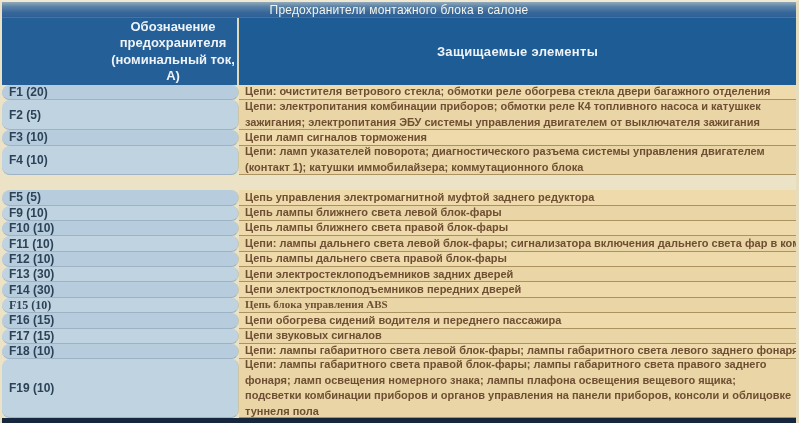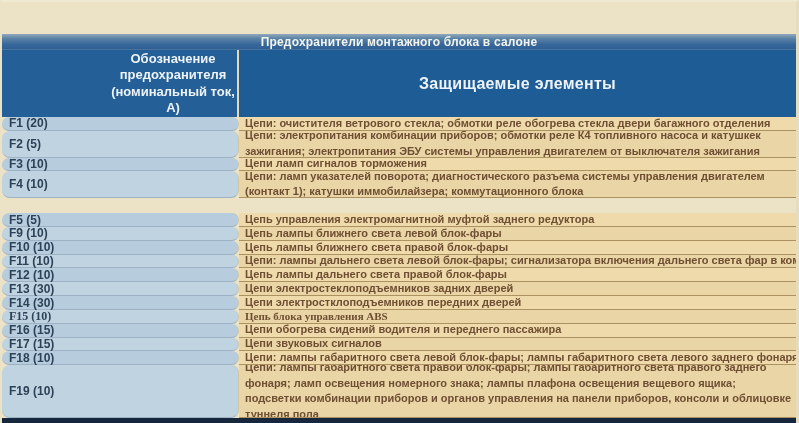--- a/index.html
+++ b/index.html
@@ -11,46 +11,45 @@
     display:flex;flex-direction:column;
     overflow:hidden;
     border-left:2px solid #ece3c6;
     border-right:3px solid #e6dcc0;
     border-top:2px solid #f0e9d2;
   }
   .title-bar{
     height:15px;flex:0 0 15px;
     background:linear-gradient(180deg,#93a9bc 0%,#5b83a6 30%,#37679a 70%,#2f6095 100%);
     color:#f3f5ec;
-    font-size:12px;font-weight:bold;
+    font-size:12px;font-weight:normal;
     display:flex;align-items:center;justify-content:center;
     letter-spacing:.2px;
     border-bottom:1px solid #49729d;
-    margin-top:32px;
   }
   .header-row{
     height:67px;flex:0 0 67px;
     display:flex;
     background:#1e5c95;
     color:#edf3f8;
   }
   .fuse-head{
     width:237px;flex:0 0 237px;
     background:#245f97;
     display:flex;align-items:center;justify-content:flex-end;
     text-align:center;
     font-size:13px;font-weight:bold;line-height:16.5px;
     border-right:2px solid #e2d8ba;
     box-sizing:border-box;
   }
   .fuse-head span{display:block;width:128px;}
   .desc-head{
     flex:1;
     display:flex;align-items:center;justify-content:center;
-    font-size:16px;font-weight:bold;
+    font-size:13px;font-weight:bold;
     letter-spacing:.3px;
   }
   .rows{flex:1;display:flex;flex-direction:column;min-height:0;}
   .row{
     display:flex;min-height:0;overflow:hidden;
     box-sizing:border-box;
   }
   .fuse-cell{
     width:237px;flex:0 0 237px;
     background:#b7cdde;

